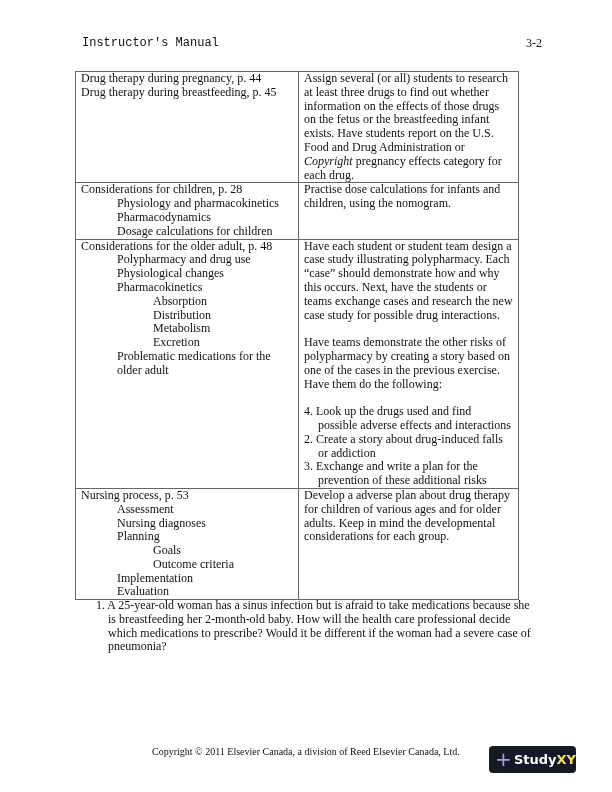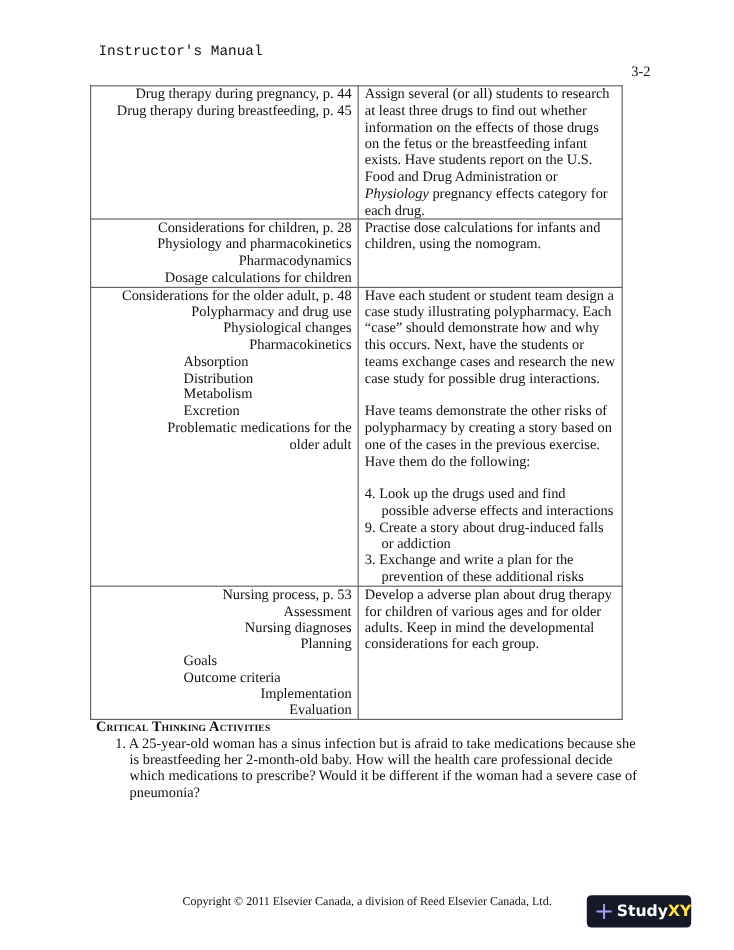--- a/index.html
+++ b/index.html
@@ -1,26 +1,26 @@
 <!DOCTYPE html>
 <html><head>
 <meta charset="utf-8">
 <style>
   html, body { margin: 0; padding: 0; background: #fff; }
   body { width: 612px; height: 792px; position: relative; overflow: hidden;
          font-family: "Liberation Serif", serif; color: #111; font-size: 12px; }
   .header { position: absolute; top: 36px; left: 82px; right: 70px; height: 16px; }
   .header .left { position: absolute; left: 0; top: 0; font-family: Liberation Mono, monospace; }
-  .header .right { position: absolute; right: 0; top: 0; margin-top: 16px; }
+  .header .right { position: absolute; right: 0; top: 0; }
   table.plan { position: absolute; top: 71px; left: 75px; width: 444px;
                border-collapse: collapse; table-layout: fixed; }
   table.plan td { border: 1px solid #666; vertical-align: top; padding: 0 5px; line-height: 13.8px; }
   table.plan td.c1 { width: 212px; }
-  .l0 { padding-left: 0; text-align: right; }
-  .l1 { padding-left: 36px; text-align: right; }
+  .l0 { padding-left: 0; }
+  .l1 { padding-left: 36px; }
   .l2 { padding-left: 72px; }
   .hang { padding-left: 14px; text-indent: -14px; }
   .gap { height: 13.8px; }
   .ct { position: absolute; top: 599px; left: 80px; width: 452px; line-height: 13.8px; }
   .ct-title { font-weight: bold; font-variant: small-caps; font-size: 12px; letter-spacing: 0.1px; }
   .ct-item { padding-left: 12px; text-indent: -12px; margin-left: 16px; }
   .footer { position: absolute; top: 746px; left: 152px; font-size: 10px; text-align: right; }
   .badge { position: absolute; top: 746px; left: 489px; width: 87px; height: 27px;
            background: #151826; border-radius: 4px; display: flex; align-items: center;
            font-family: "DejaVu Sans", sans-serif; font-weight: bold; font-size: 13px; color: #fff; }
@@ -36,21 +36,21 @@
 </div>
 
 <table class="plan">
   <tbody>
     <tr>
       <td class="c1">
         <div class="l0">Drug therapy during pregnancy, p. 44</div>
         <div class="l0">Drug therapy during breastfeeding, p. 45</div>
       </td>
       <td>
-        <span>Assign several (or all) students to research at least three drugs to find out whether information on the effects of those drugs on the fetus or the breastfeeding infant exists. Have students report on the U.S. Food and Drug Administration or </span><i>Physiology</i><span> pregnancy effects category for each drug.</span>
+        <span>Assign several (or all) students to research at least three drugs to find out whether information on the effects of those drugs on the fetus or the breastfeeding infant exists. Have students report on the U.S. Food and Drug Administration or </span><i>Copyright</i><span> pregnancy effects category for each drug.</span>
       </td>
     </tr>
     <tr>
       <td class="c1">
         <div class="l0">Considerations for children, p. 28</div>
         <div class="l1">Physiology and pharmacokinetics</div>
         <div class="l1">Pharmacodynamics</div>
         <div class="l1">Dosage calculations for children</div>
       </td>
       <td>Practise dose calculations for infants and children, using the nomogram.</td>
@@ -66,42 +66,41 @@
         <div class="l2">Metabolism</div>
         <div class="l2">Excretion</div>
         <div class="l1">Problematic medications for the older adult</div>
       </td>
       <td>
         <div>Have each student or student team design a case study illustrating polypharmacy. Each “case” should demonstrate how and why this occurs. Next, have the students or teams exchange cases and research the new case study for possible drug interactions.</div>
         <div class="gap"></div>
         <div>Have teams demonstrate the other risks of polypharmacy by creating a story based on one of the cases in the previous exercise. Have them do the following:</div>
         <div class="gap"></div>
         <div class="hang">4. Look up the drugs used and find possible adverse effects and interactions</div>
-        <div class="hang">9. Create a story about drug-induced falls or addiction</div>
+        <div class="hang">2. Create a story about drug-induced falls or addiction</div>
         <div class="hang">3. Exchange and write a plan for the prevention of these additional risks</div>
       </td>
     </tr>
     <tr>
       <td class="c1">
         <div class="l0">Nursing process, p. 53</div>
         <div class="l1">Assessment</div>
         <div class="l1">Nursing diagnoses</div>
         <div class="l1">Planning</div>
         <div class="l2">Goals</div>
         <div class="l2">Outcome criteria</div>
         <div class="l1">Implementation</div>
         <div class="l1">Evaluation</div>
       </td>
       <td>Develop a adverse plan about drug therapy for children of various ages and for older adults. Keep in mind the developmental considerations for each group.</td>
     </tr>
   </tbody>
 </table>
 
 <div class="ct">
-  <div class="ct-title">Critical Thinking Activities</div>
   <div class="ct-item">1. A 25-year-old woman has a sinus infection but is afraid to take medications because she is breastfeeding her 2-month-old baby. How will the health care professional decide which medications to prescribe? Would it be different if the woman had a severe case of pneumonia?</div>
 </div>
 
 <div class="footer">Copyright © 2011 Elsevier Canada, a division of Reed Elsevier Canada, Ltd.</div>
 
 <div class="badge">
   <span class="plus">+</span>
   <span>Study</span>
     <span class="xy">XY</span>
 </div>

